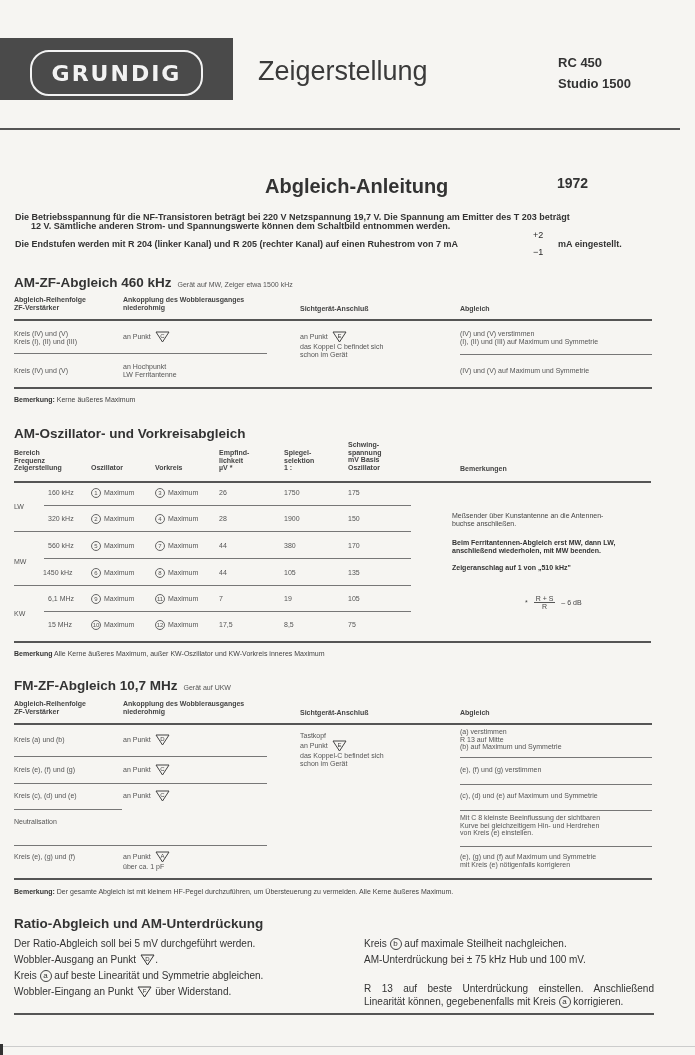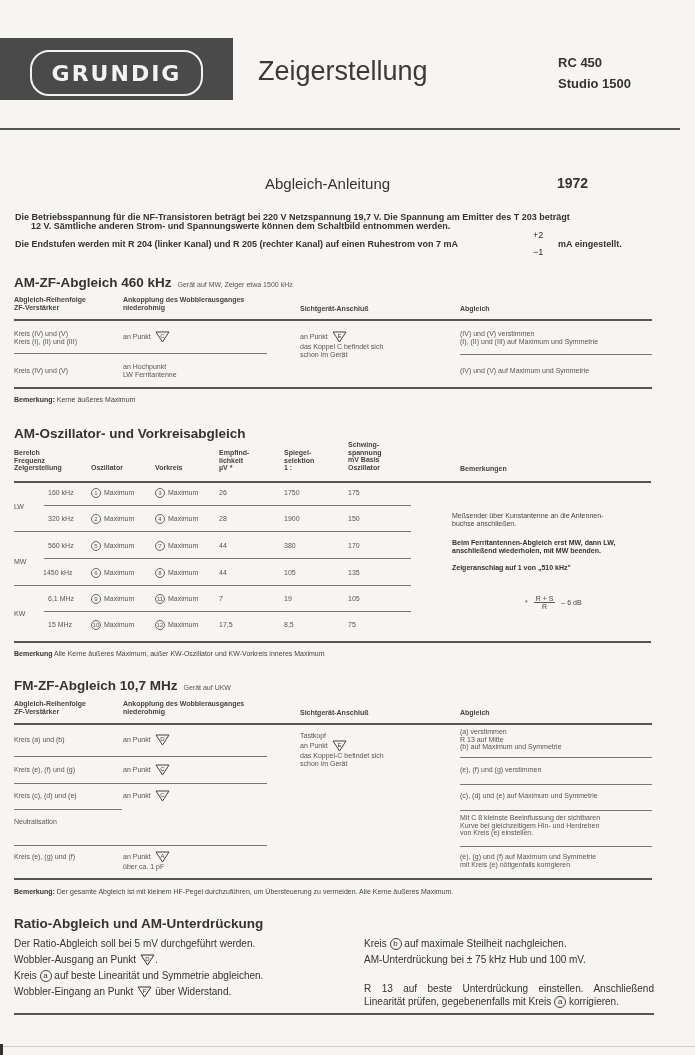--- a/index.html
+++ b/index.html
@@ -10,21 +10,21 @@
   
   .logo-box { left: 0; top: 38px; width: 233px; height: 62px; background: #4a4a4a; }
   .logo-pill { left: 30px; top: 12px; width: 173px; height: 46px; border: 2px solid #f2f2f2; border-radius: 19px;
     color: #f2f2f2; font-family: "DejaVu Sans", sans-serif; font-weight: bold; font-size: 22px; letter-spacing: 2px;
     display: flex; align-items: center; justify-content: center; }
   .doc-title { left: 258px; top: 56px; font-size: 27px; color: #3a3a3a; }
   .model { left: 558px; font-size: 13px; font-weight: bold; color: #333; }
   .rule-thick { height: 2px; background: #555; }
   .rule-thin { height: 1px; background: #777; }
 
-  .sec-heading { font-size: 15px; font-weight: normal; color: #333; }
+  .sec-heading { font-size: 20px; font-weight: bold; color: #333; }
   .year { left: 557px; top: 175px; font-size: 14px; font-weight: bold; }
   .intro { left: 15px; font-size: 9px; font-weight: bold; color: #333; }
   .frac { font-size: 9px; line-height: 9px; text-align: center; }
 
   .h2 { font-size: 13.5px; font-weight: bold; color: #333; }
   .h2 small { font-size: 7px; font-weight: normal; color: #555; margin-left: 6px; }
   .th { font-size: 7px; font-weight: bold; color: #444; line-height: 7.5px; }
   .td { font-size: 7px; color: #555; line-height: 7.5px; }
   .note { font-size: 7px; color: #444; }
   .note b { color: #333; }
@@ -302,18 +302,18 @@
   <div><span>Wobbler-Eingang an Punkt</span><span class="tri"><svg viewBox="0 0 15 12">
           <path d="M1 1 L14 1 L7.5 11 Z" fill="none" stroke="#333" stroke-width="1"></path>
           <text x="7.5" y="7" font-size="6" text-anchor="middle" fill="#333" font-family="Liberation Sans, sans-serif">F</text>
         </svg></span> <span>über Widerstand.</span></div>
 </div>
 
 <div class="abs body-text" style="left:364px;top:936px;width:290px;">
   <div><span>Kreis</span> <span class="circ-big">b</span> <span>auf maximale Steilheit nachgleichen.</span></div>
   <div>AM-Unterdrückung bei ± 75 kHz Hub und 100 mV.</div>
   <div style="line-height:13px;margin-top:14px;text-align:justify;text-align-last:justify;">R 13 auf beste Unterdrückung einstellen. Anschließend</div>
-  <div style="line-height:13px;"><span>Linearität prüfen, gegebenenfalls mit Kreis</span> <span class="circ-big">a</span> <span>korrigieren.</span></div>
+  <div style="line-height:13px;"><span>Linearität können, gegebenenfalls mit Kreis</span> <span class="circ-big">a</span> <span>korrigieren.</span></div>
 </div>
 
 <div class="abs rule-thick" style="left:14px;top:1013px;width:640px;"></div>
 <div class="abs" style="left:0;top:1046px;width:695px;height:1px;background:#ccc;"></div>
 <div class="abs" style="left:0;top:1044px;width:3px;height:11px;background:#333;"></div>
 
 </body></html>

